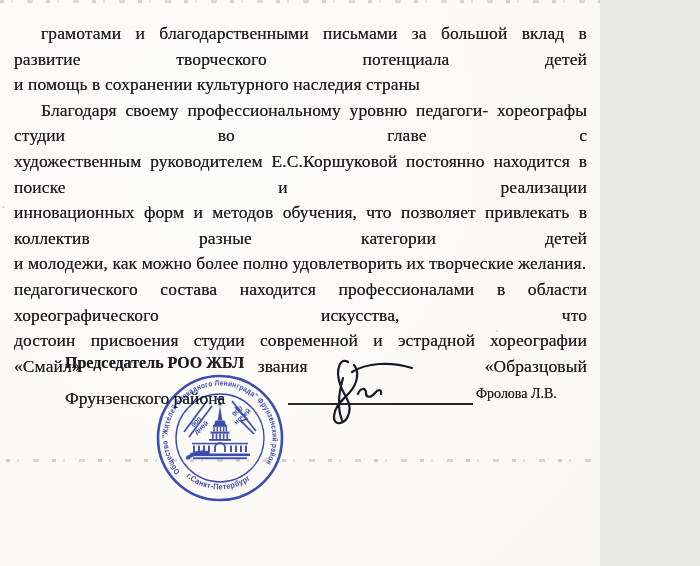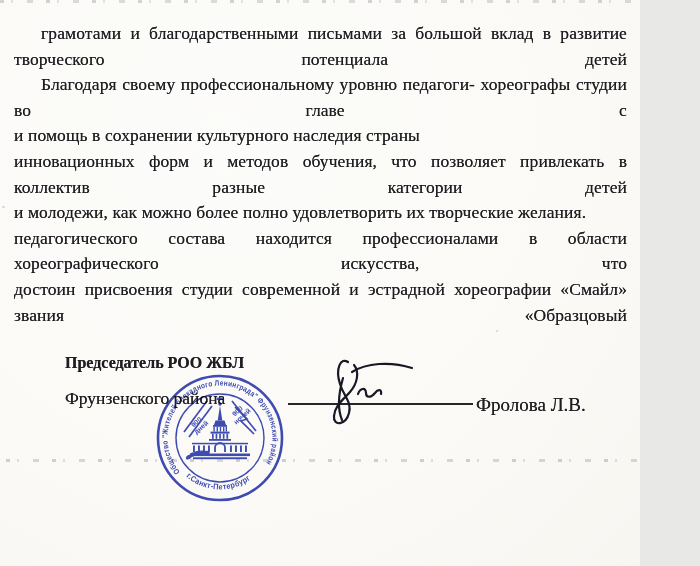--- a/index.html
+++ b/index.html
@@ -1,37 +1,36 @@
 <!DOCTYPE html>
 <html><head>
 <meta charset="utf-8">
 <style>
   html,body{margin:0;padding:0;background:#e8e8e6;}
   .page{
     position:relative;width:600px;height:566px;overflow:hidden;
     background:radial-gradient(ellipse at 35% 25%, #fcfcfa 0%, #fbfaf7 55%, #f7f6f1 100%);
     font-family:"Liberation Serif","DejaVu Serif",serif;
     color:#1e1e22;
-    padding-left:40px;
   }
   
   .doc-text{
     position:absolute;top:21px;left:14px;right:13px;
     font-size:17.5px;line-height:25.6px;
     text-shadow:0 0 .55px rgba(25,25,30,.8);
     letter-spacing:.1px;
   }
   .line{white-space:normal;}
   .j{text-align:justify;text-align-last:justify;}
   .ind{text-indent:27px;}
   
   .sig-role-1{position:absolute;left:65px;top:354px;font-size:16px;text-shadow:0 0 .55px rgba(25,25,30,.8);font-weight:bold;}
   .sig-role-2{position:absolute;left:65px;top:388px;font-size:17.5px;text-shadow:0 0 .55px rgba(25,25,30,.8);}
   .sig-line{position:absolute;left:288px;top:385px;width:185px;height:18px;border-bottom:2px solid #26262b;}
-  .signer-name{position:absolute;left:476px;top:394px;font-size:19px;text-shadow:0 0 .55px rgba(25,25,30,.8);}
+  .signer-name{position:absolute;left:476px;top:386px;font-size:14px;text-shadow:0 0 .55px rgba(25,25,30,.8);}
   .signature-svg{position:absolute;left:298px;top:348px;}
   
   .stamp{position:absolute;left:150px;top:365px;mix-blend-mode:multiply;opacity:.92;}
   .stamp text{font-family:"Liberation Sans","DejaVu Sans",sans-serif;}
   
   .noise-band{
     position:absolute;height:3px;
     background:repeating-linear-gradient(90deg,
       rgba(105,105,112,.55) 0 4px, transparent 4px 11px,
       rgba(105,105,112,.35) 11px 13px, transparent 13px 27px,
@@ -49,22 +48,23 @@
 
   <div class="noise-band noise-top"></div>
   <div class="noise-band noise-mid"></div>
   <div class="speck" style="left:2px;top:206px;width:3px;height:2px;"></div>
   <div class="speck" style="left:668px;top:262px;width:2px;height:2px;"></div>
   <div class="speck" style="left:496px;top:330px;width:2px;height:2px;"></div>
   <div class="speck" style="left:688px;top:88px;width:2px;height:2px;"></div>
 
   <div class="doc-text">
     <div class="line j ind">грамотами и благодарственными письмами за большой вклад в развитие творческого потенциала детей</div>
+    <div class="line">и помощь в сохранении культурного наследия страны</div>
     <div class="line j ind">Благодаря своему профессиональному уровню педагоги- хореографы студии во главе с</div>
-    <div class="line">и помощь в сохранении культурного наследия страны</div>
+    <div class="line j">художественным руководителем Е.С.Коршуковой постоянно находится в поиске и реализации</div>
     <div class="line j">инновационных форм и методов обучения, что позволяет привлекать в коллектив разные категории детей</div>
     <div class="line">и молодежи, как можно более полно удовлетворить их творческие желания.</div>
     <div class="line j">педагогического состава находится профессионалами в области хореографического искусства, что</div>
     <div class="line j">достоин присвоения студии современной и эстрадной хореографии «Смайл» звания «Образцовый</div>
   </div>
 
   <div class="sig-role-1">Председатель РОО ЖБЛ</div>
   <div class="sig-role-2">Фрунзенского района</div>
   <div class="sig-line"></div>
   <div class="signer-name">Фролова Л.В.</div>

